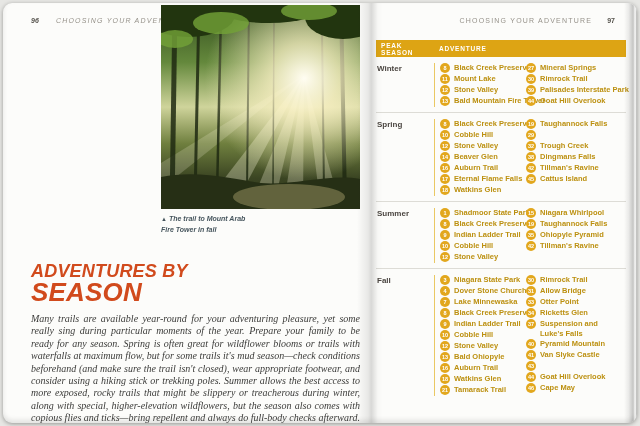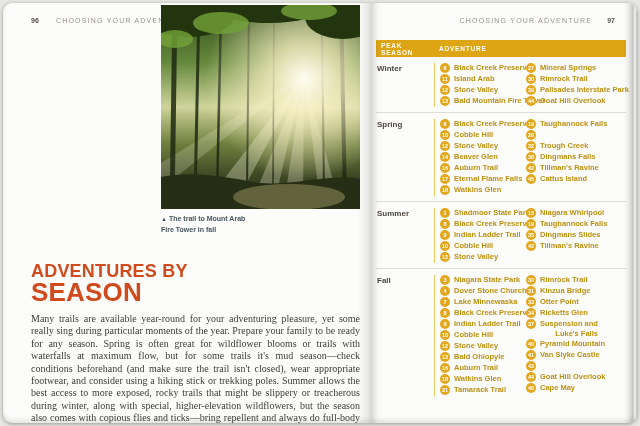--- a/index.html
+++ b/index.html
@@ -6,21 +6,21 @@
   *{box-sizing:border-box;}
   .stage{position:relative;width:640px;height:426px;font-family:"Liberation Sans",sans-serif;}
   .book{position:absolute;left:3px;top:3px;width:634px;height:420px;background:#fcfcfa;border-radius:9px;
         box-shadow:0 1px 4px rgba(0,0,0,.35), inset 0 -3px 5px rgba(0,0,0,.10);display:flex;overflow:hidden;}
   .gutter-shadow{position:absolute;left:354px;top:0;width:26px;height:100%;pointer-events:none;
         background:linear-gradient(to right, rgba(0,0,0,0) 0%, rgba(0,0,0,.08) 42%, rgba(0,0,0,.14) 55%, rgba(0,0,0,.02) 80%, rgba(0,0,0,0) 100%);}
   .page-curl{position:absolute;right:0;top:0;width:13px;height:100%;pointer-events:none;border-radius:0 9px 9px 0;
         background:linear-gradient(to right, rgba(0,0,0,0) 0%, rgba(0,0,0,.07) 35%, rgba(0,0,0,.22) 70%, rgba(255,255,255,.55) 86%, rgba(0,0,0,.28) 100%);}
 
   
-  .page-left{position:relative;width:366px;height:420px;}
+  .page-left{position:relative;width:366px;height:420px;font-style:italic;}
   .running-head{position:absolute;top:14px;left:28px;font-size:7px;letter-spacing:1.2px;color:#96928a;}
   .running-head .pagenum{font-weight:bold;color:#55524c;margin-right:14px;letter-spacing:0;}
   .photo-figure{position:absolute;left:158px;top:2px;width:199px;margin:0;}
   .photo{width:199px;height:204px;overflow:hidden;}
   .photo svg{display:block;}
   .photo-caption{margin-top:5px;font-size:7px;line-height:9.5px;font-weight:bold;color:#45545c;white-space:pre-line;}
   .caption-marker{color:#45545c;font-size:6px;margin-right:2px;}
   .pl-content{position:absolute;left:0;top:26px;width:366px;padding:0 9px 0 28px;}
   .float-spacer{float:right;width:205px;height:232px;}
   h1.season-heading{margin:63px 0 0 0;color:#d14a1c;font-weight:bold;letter-spacing:.2px;}
@@ -37,21 +37,21 @@
   .table-header{display:flex;background:#dda414;color:#ffffff;height:17px;align-items:center;
         font-size:6.5px;font-weight:bold;letter-spacing:.8px;}
   .th-season{width:58px;padding-left:5px;}
   .th-adventure{padding-left:5px;}
   .season-row{display:flex;padding:6px 0 5px 0;border-top:1px solid #dddcd6;}
   .season-row:first-of-type{border-top:none;}
   .season-label{width:58px;flex:0 0 58px;font-size:8px;font-weight:bold;color:#4c4742;padding:1px 0 0 1px;}
   .adventures{flex:1;display:flex;border-left:1px solid #eac863;padding-left:5px;}
   .adv-col{display:flex;flex-direction:column;}
   .adv-col.c1{width:86px;flex:0 0 86px;}
-  .adv-col.c2{flex:1;text-align:right;}
+  .adv-col.c2{flex:1;}
   .entry{display:flex;align-items:flex-start;margin-bottom:1px;}
   .badge{flex:0 0 auto;width:10px;height:10px;border-radius:50%;background:#e2a71d;color:#fff;
         font-size:5.5px;font-weight:bold;display:flex;align-items:center;justify-content:center;
         margin-right:4px;margin-top:0;}
   .entry-label{font-size:7.5px;line-height:9.6px;font-weight:bold;color:#bc9010;white-space:pre;}
 </style>
 </head>
 <body>
 
 <div class="stage">
@@ -143,21 +143,21 @@
     <div class="season-label">Winter</div>
     <div class="adventures">
       <div class="adv-col c1">
   <div class="entry">
     <span class="badge">8</span>
     <span class="entry-label">Black Creek Preserve</span>
   </div>
 
   <div class="entry">
     <span class="badge">11</span>
-    <span class="entry-label">Island Arab</span>
+    <span class="entry-label">Mount Lake</span>
   </div>
 
   <div class="entry">
     <span class="badge">12</span>
     <span class="entry-label">Stone Valley</span>
   </div>
 
   <div class="entry">
     <span class="badge">13</span>
     <span class="entry-label">Bald Mountain Fire Tower</span>
@@ -294,21 +294,21 @@
     <span class="entry-label">Niagara Whirlpool</span>
   </div>
 
   <div class="entry">
     <span class="badge">19</span>
     <span class="entry-label">Taughannock Falls</span>
   </div>
 
   <div class="entry">
     <span class="badge">35</span>
-    <span class="entry-label">Dingmans Slides</span>
+    <span class="entry-label">Ohiopyle Pyramid</span>
   </div>
 
   <div class="entry">
     <span class="badge">42</span>
     <span class="entry-label">Tillman's Ravine</span>
   </div>
 </div>
     </div>
   </div>
 
@@ -372,21 +372,21 @@
   </div>
 </div>
       <div class="adv-col c2">
   <div class="entry">
     <span class="badge">30</span>
     <span class="entry-label">Rimrock Trail</span>
   </div>
 
   <div class="entry">
     <span class="badge">31</span>
-    <span class="entry-label">Kinzua Bridge</span>
+    <span class="entry-label">Allow Bridge</span>
   </div>
 
   <div class="entry">
     <span class="badge">33</span>
     <span class="entry-label">Otter Point</span>
   </div>
 
   <div class="entry">
     <span class="badge">34</span>
     <span class="entry-label">Ricketts Glen</span>

